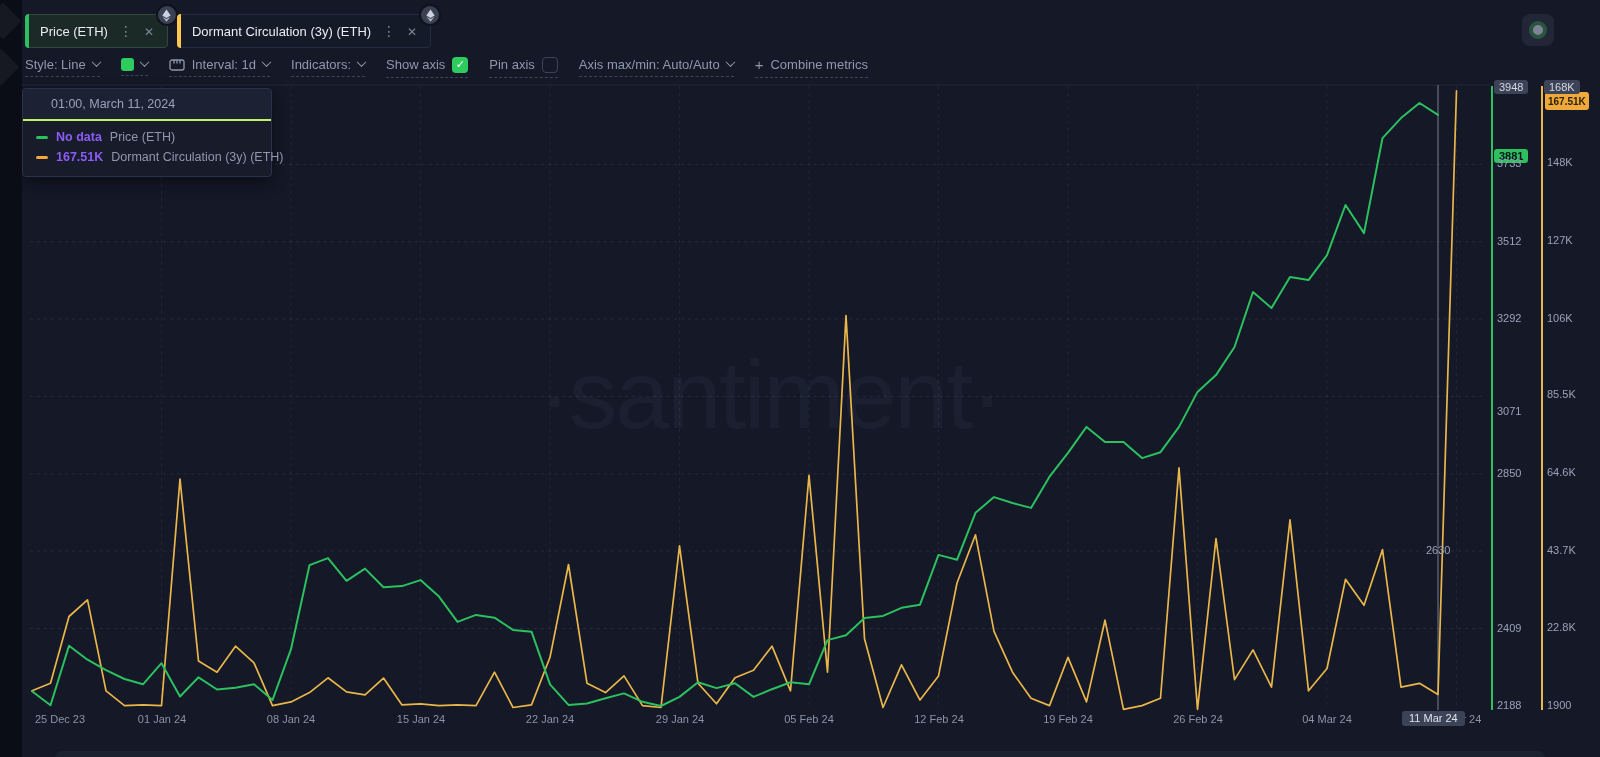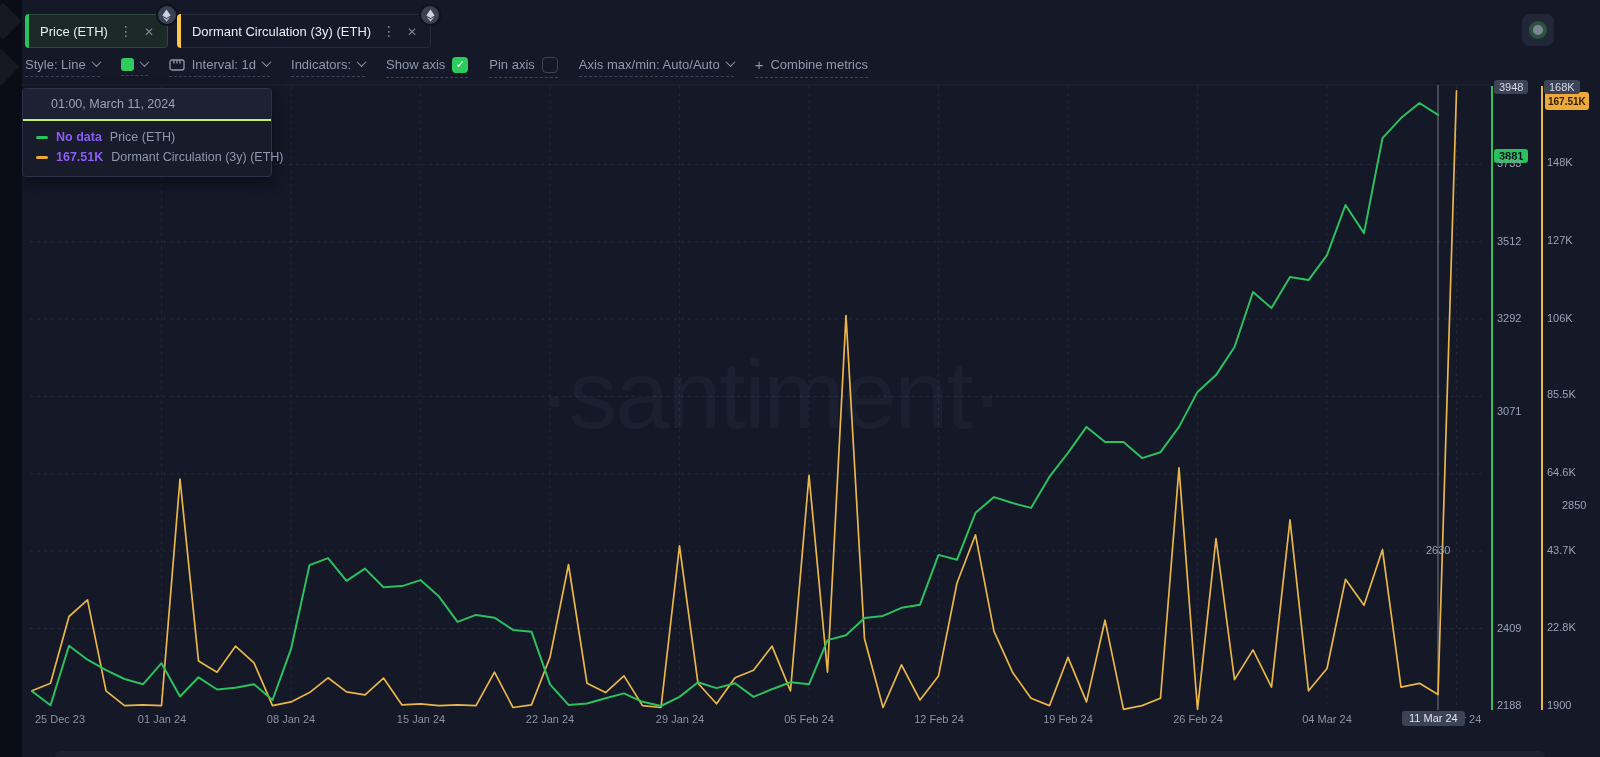--- a/index.html
+++ b/index.html
@@ -180,21 +180,21 @@
   <div class="dorm-axis-line"></div>
 
   <div id="dorm-badge">167.51K</div>
   <div id="price-badge">3881</div>
   <div id="axis-labels">
       <div class="ylab tickbadge" style="left: 1497px; top: 82px;">3948</div>
       <div class="ylab" style="left: 1497px; top: 157px;">3733</div>
       <div class="ylab" style="left: 1497px; top: 235px;">3512</div>
       <div class="ylab" style="left: 1497px; top: 312px;">3292</div>
       <div class="ylab" style="left: 1497px; top: 405px;">3071</div>
-      <div class="ylab" style="left: 1562px; top: 467px; margin-top: 32px;">2850</div>
+      <div class="ylab" style="left: 1497px; top: 467px;">2850</div>
       <div class="ylab" style="left: 1426px; top: 544px;">2630</div>
       <div class="ylab" style="left: 1497px; top: 622px;">2409</div>
       <div class="ylab" style="left: 1497px; top: 699px;">2188</div>
       <div class="ylab tickbadge" style="left: 1547px; top: 82px;">168K</div>
       <div class="ylab" style="left: 1547px; top: 156px;">148K</div>
       <div class="ylab" style="left: 1547px; top: 234px;">127K</div>
       <div class="ylab" style="left: 1547px; top: 312px; text-align: right;">106K</div>
       <div class="ylab" style="left: 1547px; top: 388px;">85.5K</div>
       <div class="ylab" style="left: 1547px; top: 466px;">64.6K</div>
       <div class="ylab" style="left: 1547px; top: 544px;">43.7K</div>

